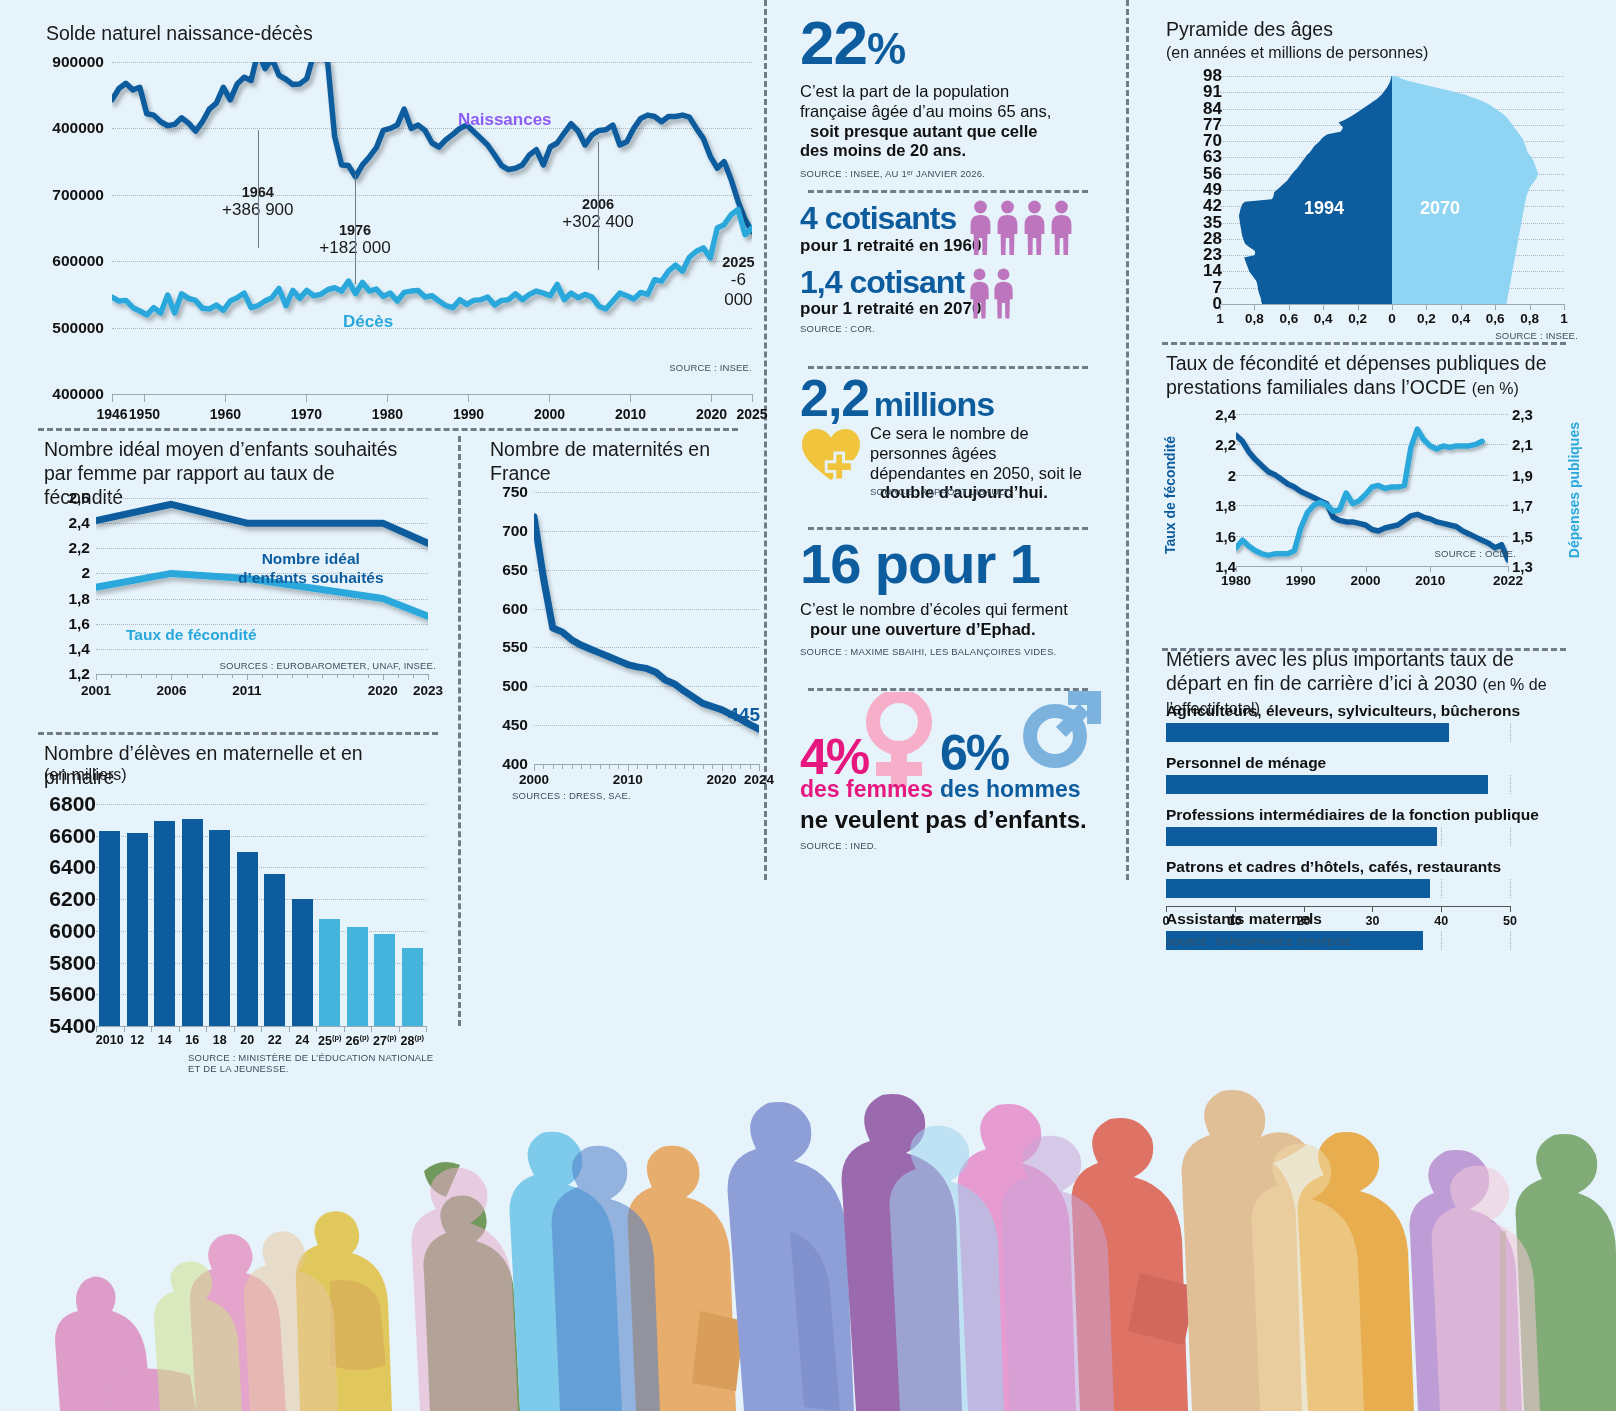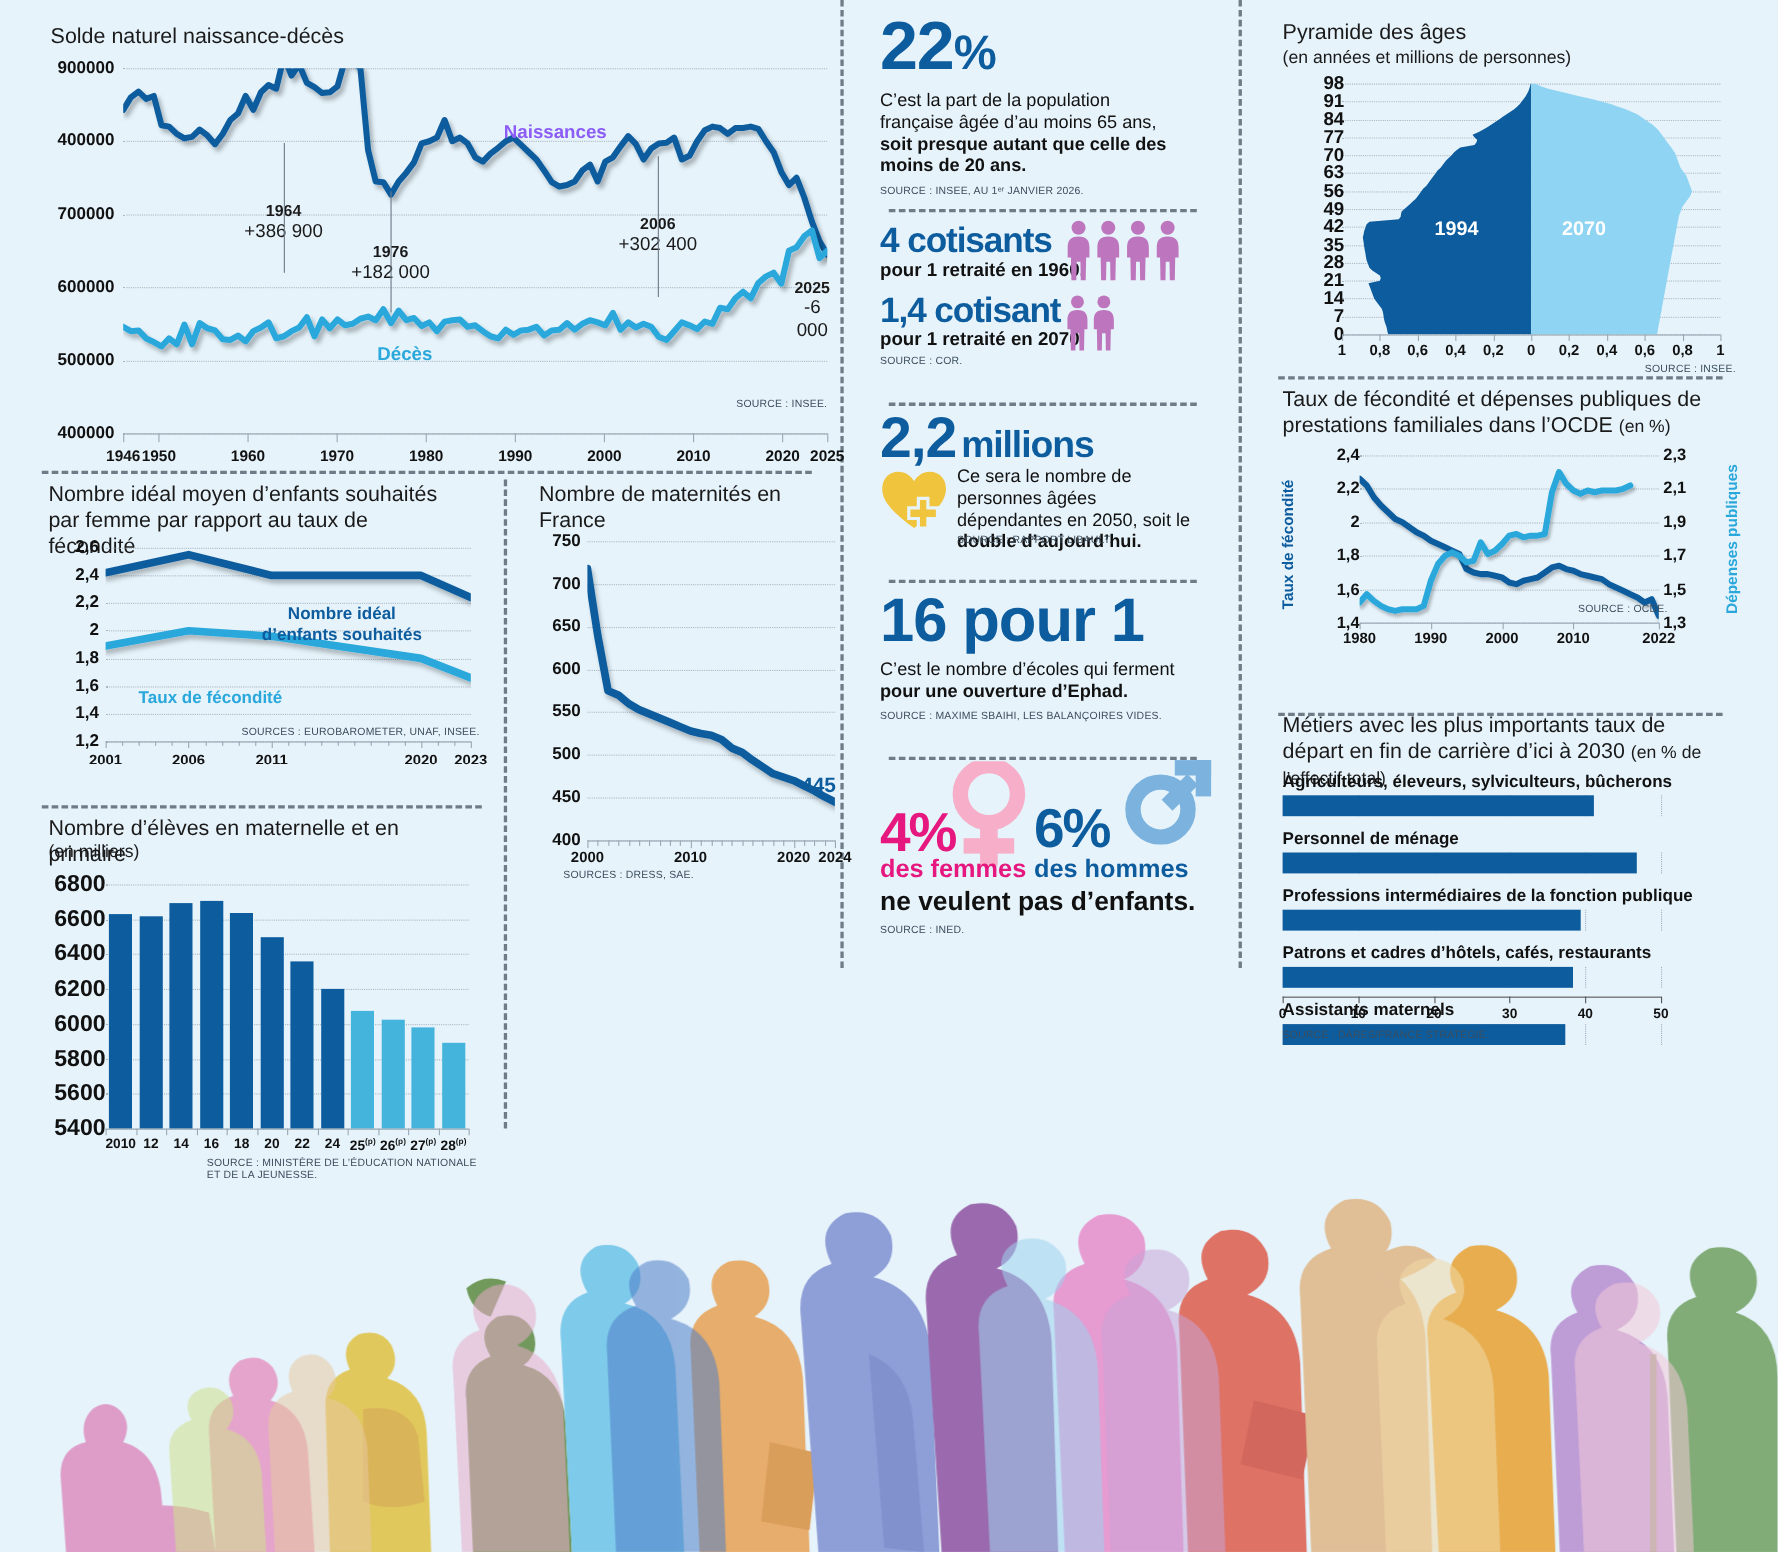--- a/index.html
+++ b/index.html
@@ -68,21 +68,21 @@
   #chart4 .axis { position:absolute; left:58px; top:284px; width:330px; height:1px; background:#9aa8b4; }
   #chart4 .tk { position:absolute; top:284px; width:1px; height:6px; background:#9aa8b4; }
   #chart4 .xl { position:absolute; top:291px; transform:translateX(-50%); font-size:12.5px; font-weight:700; color:#111; white-space:nowrap; }
   #chart4 .xl sup { font-size:7.5px; }
 
   
   #midcol { position:absolute; left:800px; top:12px; width:300px; }
   .bignum { color:#0d5c9e; font-weight:700; letter-spacing:-1px; }
   .kblock { position:relative; }
   .ktext { font-size:16.5px; color:#111; line-height:1.2; }
-  .ktext b { font-weight:700; }
+  .ktext b { font-weight:700;margin-left:10px; }
 
   
   #pyr { position:absolute; left:1162px; top:18px; width:420px; height:330px; }
   #pyr .plot { position:absolute; left:58px; top:58px; width:344px; height:228px; }
   #pyr .ylab { position:absolute; right:4px; transform:translateY(-50%); font-size:17px; font-weight:700; color:#111; }
   #pyr .axis { position:absolute; left:58px; top:286px; width:344px; height:1px; background:#9aa8b4; }
   #pyr .tk { position:absolute; top:286px; width:1px; height:6px; background:#9aa8b4; }
   #pyr .xl { position:absolute; top:293px; transform:translateX(-50%); font-size:13.5px; font-weight:700; color:#111; }
   #pyr .sideLabel { position:absolute; font-size:18px; font-weight:700; color:#fff; }
 
@@ -525,21 +525,21 @@
         <div class="ylab" style="top: 74.2857px; right: 360px; width: 40px; text-align: right;">91</div>
         <div class="ylab" style="top: 90.5714px; right: 360px; width: 40px; text-align: right;">84</div>
         <div class="ylab" style="top: 106.857px; right: 360px; width: 40px; text-align: right;">77</div>
         <div class="ylab" style="top: 123.143px; right: 360px; width: 40px; text-align: right;">70</div>
         <div class="ylab" style="top: 139.429px; right: 360px; width: 40px; text-align: right;">63</div>
         <div class="ylab" style="top: 155.714px; right: 360px; width: 40px; text-align: right;">56</div>
         <div class="ylab" style="top: 172px; right: 360px; width: 40px; text-align: right;">49</div>
         <div class="ylab" style="top: 188.286px; right: 360px; width: 40px; text-align: right;">42</div>
         <div class="ylab" style="top: 204.571px; right: 360px; width: 40px; text-align: right;">35</div>
         <div class="ylab" style="top: 220.857px; right: 360px; width: 40px; text-align: right;">28</div>
-        <div class="ylab" style="top: 237.143px; right: 360px; width: 40px; text-align: right;">21</div>
+        <div class="ylab" style="top: 237.143px; right: 360px; width: 40px; text-align: right;">23</div>
         <div class="ylab" style="top: 253.429px; right: 360px; width: 40px; text-align: right;">14</div>
         <div class="ylab" style="top: 269.714px; right: 360px; width: 40px; text-align: right;">7</div>
         <div class="ylab" style="top: 286px; right: 360px; width: 40px; text-align: right;">0</div>
       </div>
     <div class="axis"></div>
     <div id="pyrX">
         <div class="xl" style="left: 58px;">1</div>
         <div class="xl" style="left: 92.4px;">0,8</div>
         <div class="xl" style="left: 126.8px;">0,6</div>
         <div class="xl" style="left: 161.2px;">0,4</div>

